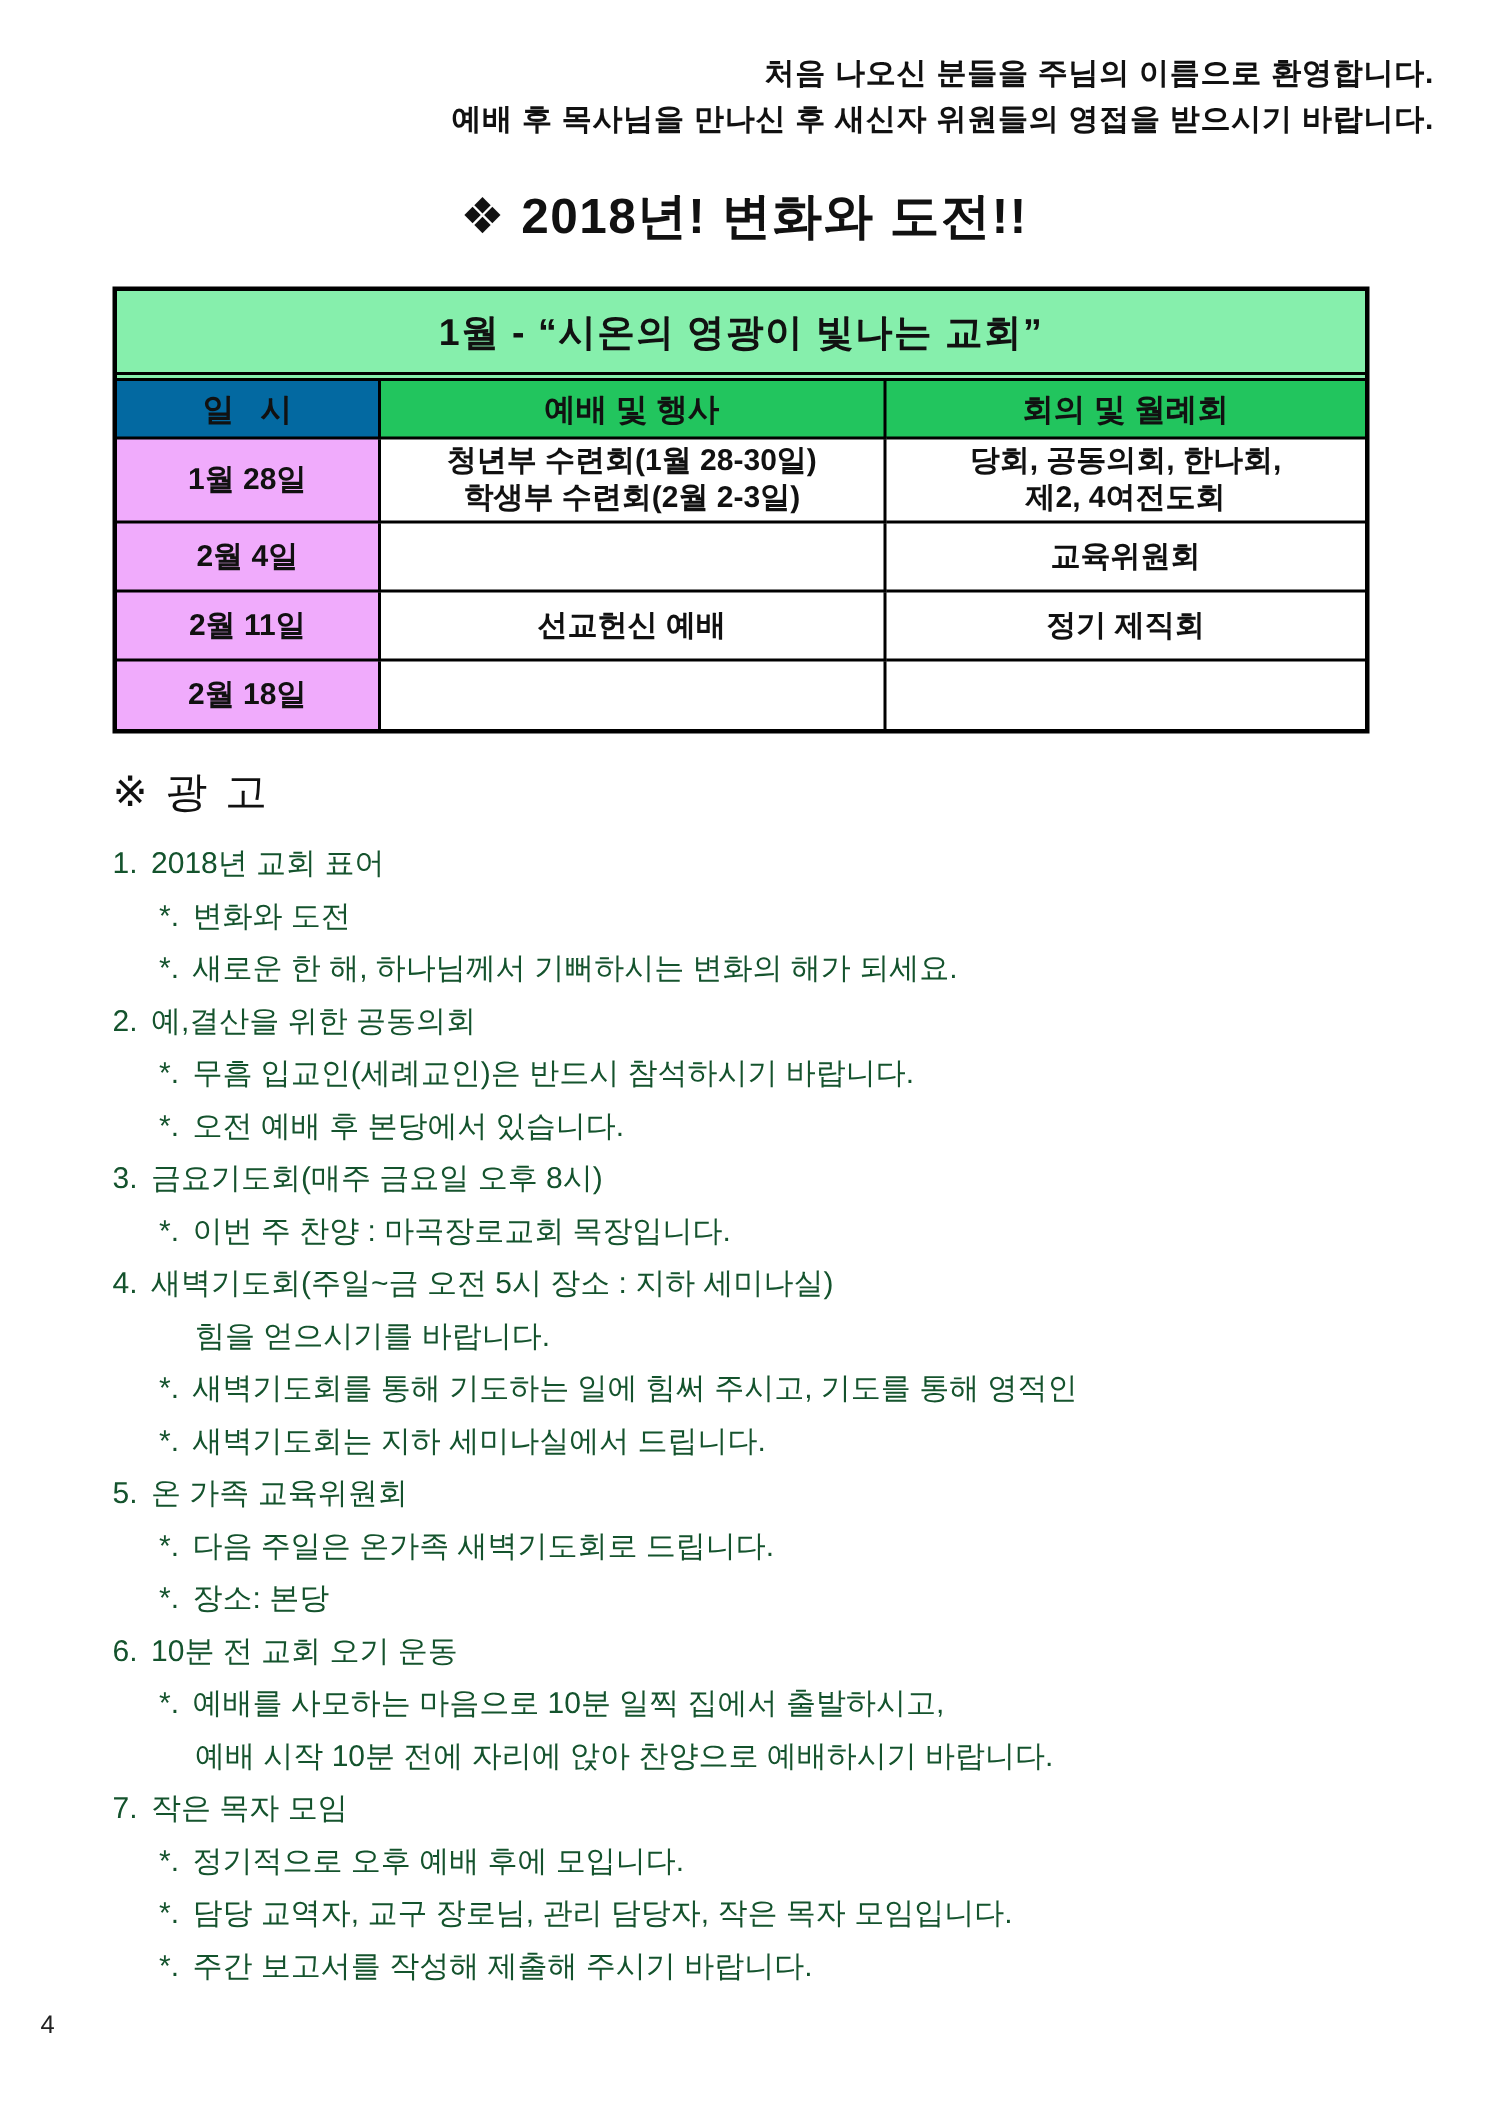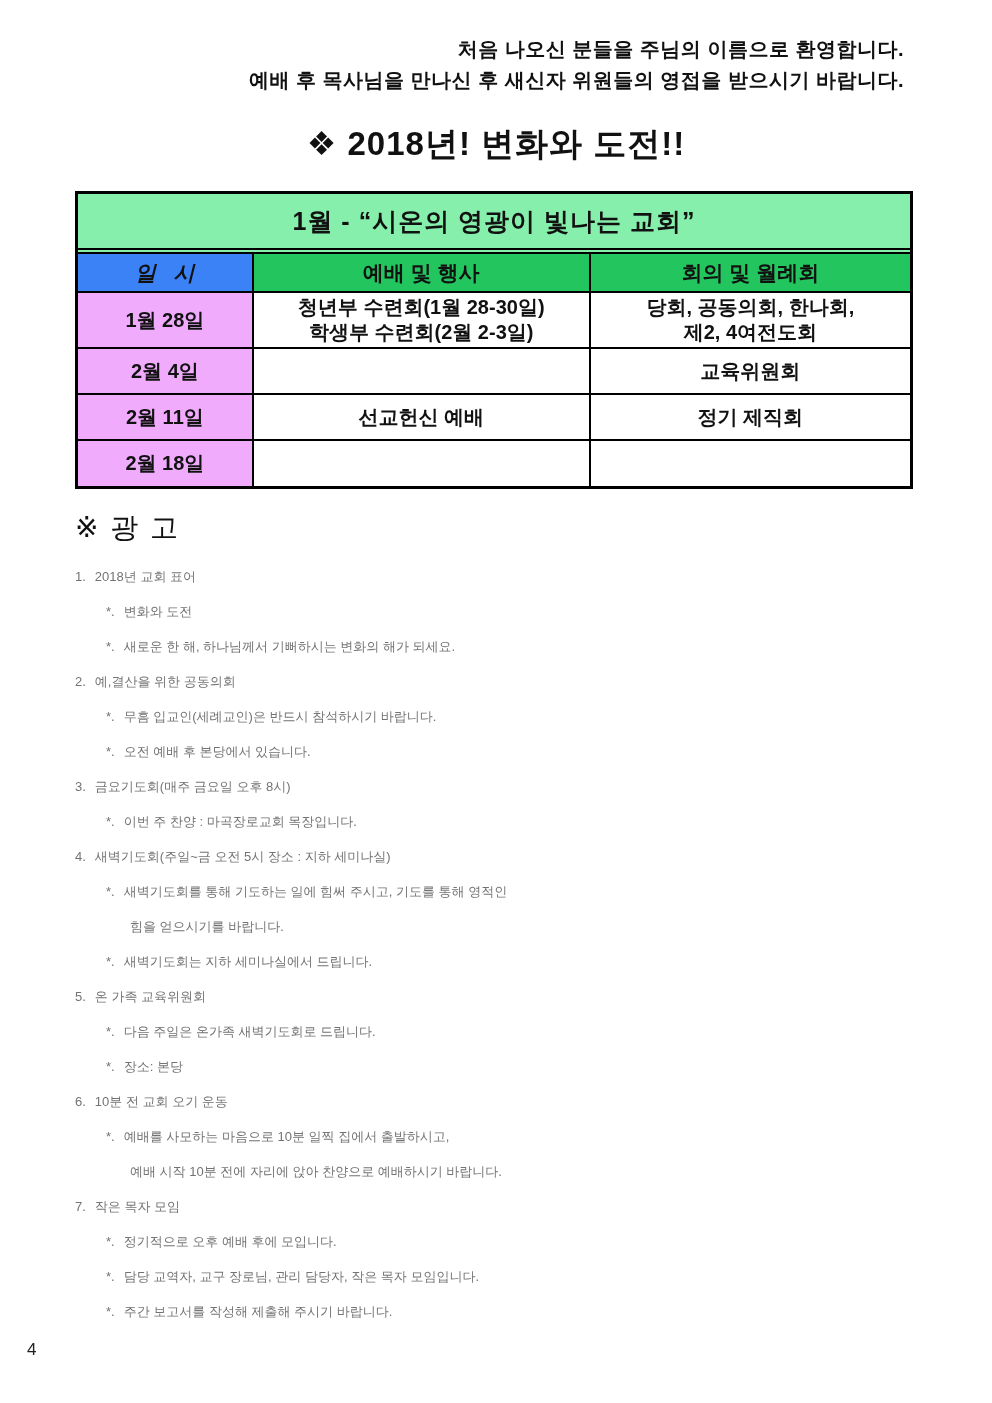--- a/index.html
+++ b/index.html
@@ -9,21 +9,21 @@
     position: relative;
     font-family: "Liberation Sans", "DejaVu Sans", sans-serif;
     color: #111111;
     overflow: hidden;
   }
   .keep-space { white-space: pre; }
 
   
   .welcome {
     margin-top: 34px;
-    padding-right: 88px;
+    padding-right: 36px;
     text-align: right;
     font-size: 20px;
     font-weight: 700;
     line-height: 31px;
     letter-spacing: 0.5px;
   }
 
   
   .main-title {
     margin-top: 26px;
@@ -56,40 +56,40 @@
   .sched col.c1 { width: 21%; }
   .sched col.c2 { width: 40.5%; }
   .sched col.c3 { width: 38.5%; }
   .sched th, .sched td {
     border: 2px solid #000000;
     text-align: center;
     vertical-align: middle;
     font-weight: 700;
   }
   .sched th { font-size: 21px; height: 38px; background: #22c55e; }
-  .sched th.date-col { background: #3b82f6; font-style: italic; }
+  .sched th.date-col { background: #0369a1; }
   .sched td { font-size: 20px; height: 46px; line-height: 25px; padding: 2px 4px; }
   .sched td.date { background: #f0abfc; }
   .sched th:first-child, .sched td:first-child { border-left: 0; }
   .sched th:last-child,  .sched td:last-child  { border-right: 0; margin-left: 20px; }
   .sched thead th { border-top: 0; }
   .sched tbody tr:last-child td { border-bottom: 0; }
 
   
   .ann-heading {
     margin: 20px 0 0 75px;
     font-size: 28px;
     font-weight: 400;
     letter-spacing: 2px;
   }
   .ann-list {
     margin: 12px 0 0 75px;
-    font-size: 13px;
+    font-size: 20px;
     font-weight: 400;
-    color: #737373;
+    color: #14532d;
   }
   .ann-list > div { line-height: 35px; height: 35px; white-space: nowrap; }
   .item-line .num { margin-right: 9px; }
   .sub-line { padding-left: 31px; }
   .sub-line .marker { margin-right: 9px; }
   .sub-line.cont { padding-left: 55px; }
 
   .page-num {
     position: absolute;
     left: 27px;
@@ -164,22 +164,22 @@
 <div class="ann-list">
     <div class="item-line"><span class="num">1.</span><span>2018년 교회 표어</span></div>
     <div class="sub-line"><span class="marker">*.</span><span>변화와 도전</span></div>
     <div class="sub-line"><span class="marker">*.</span><span>새로운 한 해, 하나님께서 기뻐하시는 변화의 해가 되세요.</span></div>
     <div class="item-line"><span class="num">2.</span><span>예,결산을 위한 공동의회</span></div>
     <div class="sub-line"><span class="marker">*.</span><span>무흠 입교인(세례교인)은 반드시 참석하시기 바랍니다.</span></div>
     <div class="sub-line"><span class="marker">*.</span><span>오전 예배 후 본당에서 있습니다.</span></div>
     <div class="item-line"><span class="num">3.</span><span>금요기도회(매주 금요일 오후 8시)</span></div>
     <div class="sub-line"><span class="marker">*.</span><span>이번 주 찬양 : 마곡장로교회 목장입니다.</span></div>
     <div class="item-line"><span class="num">4.</span><span>새벽기도회(주일~금 오전 5시 장소 : 지하 세미나실)</span></div>
+    <div class="sub-line cont"><span>힘을 얻으시기를 바랍니다.</span></div>
     <div class="sub-line"><span class="marker">*.</span><span>새벽기도회를 통해 기도하는 일에 힘써 주시고, 기도를 통해 영적인</span></div>
-    <div class="sub-line cont"><span>힘을 얻으시기를 바랍니다.</span></div>
     <div class="sub-line"><span class="marker">*.</span><span>새벽기도회는 지하 세미나실에서 드립니다.</span></div>
     <div class="item-line"><span class="num">5.</span><span>온 가족 교육위원회</span></div>
     <div class="sub-line"><span class="marker">*.</span><span>다음 주일은 온가족 새벽기도회로 드립니다.</span></div>
     <div class="sub-line"><span class="marker">*.</span><span>장소: 본당</span></div>
     <div class="item-line"><span class="num">6.</span><span>10분 전 교회 오기 운동</span></div>
     <div class="sub-line"><span class="marker">*.</span><span>예배를 사모하는 마음으로 10분 일찍 집에서 출발하시고,</span></div>
     <div class="sub-line cont"><span>예배 시작 10분 전에 자리에 앉아 찬양으로 예배하시기 바랍니다.</span></div>
     <div class="item-line"><span class="num">7.</span><span>작은 목자 모임</span></div>
     <div class="sub-line"><span class="marker">*.</span><span>정기적으로 오후 예배 후에 모입니다.</span></div>
     <div class="sub-line"><span class="marker">*.</span><span>담당 교역자, 교구 장로님, 관리 담당자, 작은 목자 모임입니다.</span></div>

